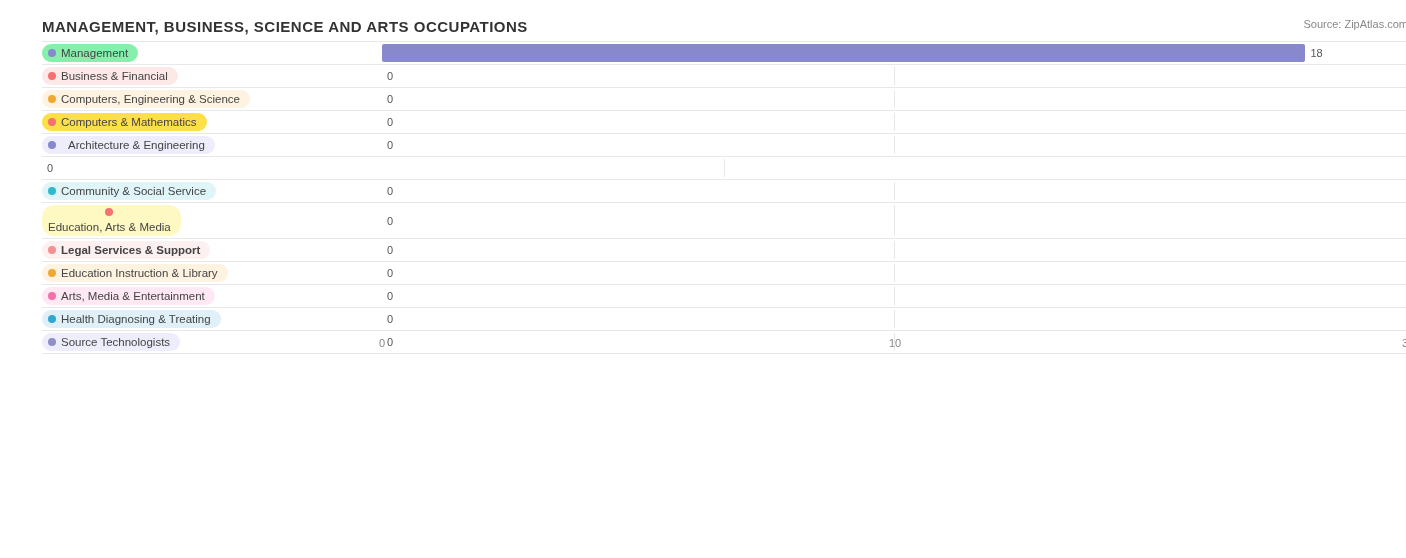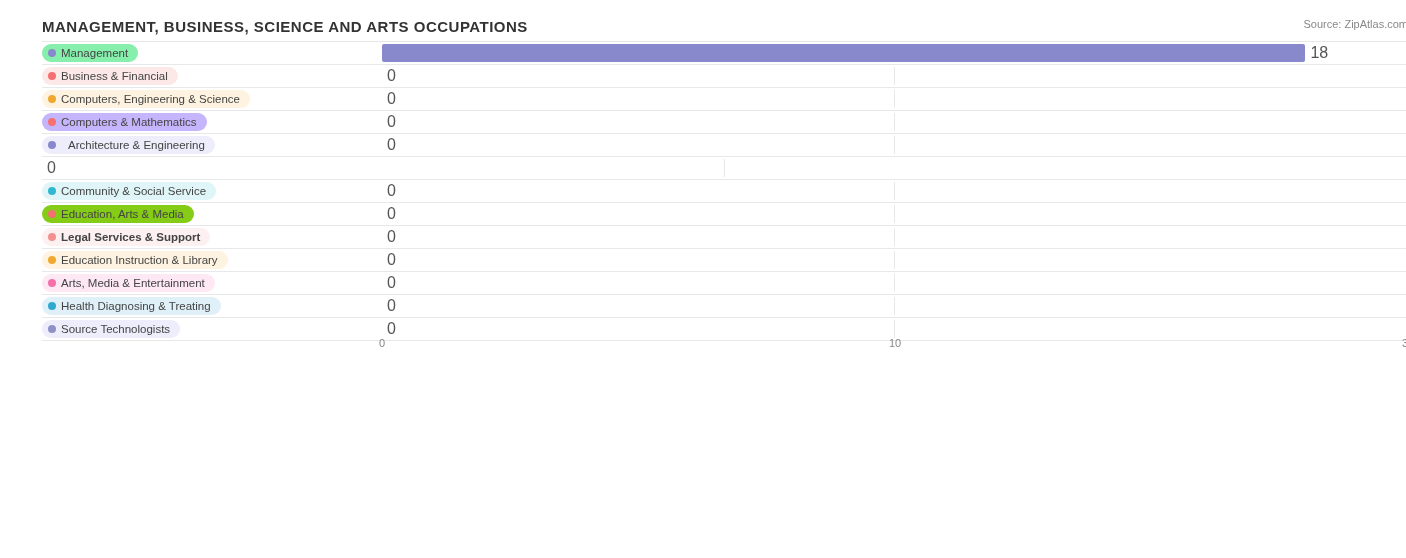--- a/index.html
+++ b/index.html
@@ -86,21 +86,21 @@
       display: flex;
       align-items: center;
     }
     .bar-fill {
       height: 18px;
       border-radius: 2px;
       min-width: 0;
       position: relative;
     }
     .bar-value {
-      font-size: 16px;
+      font-size: 11px;
       color: #555;
       margin-left: 5px;
       white-space: nowrap;
     }
     
     .bar-section::before {
       content: '';
       position: absolute;
       left: 0;
       top: 0;
@@ -140,25 +140,25 @@
     .bar-legal { background: #f5c8c8; }
     .bar-edu-inst { background: #f5c880; }
     .bar-arts-media { background: #f5a0c8; }
     .bar-health-diag { background: #80c8e8; }
     .bar-health-tech { background: #c8c8f5; }
 
     
     .pill-management { background: #86efac; }
     .pill-business { background: #fde8e8; }
     .pill-comp-eng { background: #fef3e0; }
-    .pill-comp-math { background: #c4b5fd; justify-content: flex-end; }
+    .pill-comp-math { background: #fde047; justify-content: flex-end; }
     .pill-arch { background: #ededfb; gap: 12px; }
     .pill-life { background: #e8f5e8; }
     .pill-community { background: #e0f5f8; }
-    .pill-edu-arts { background: #84cc16; }
+    .pill-edu-arts { background: #fef9c3; flex-direction: column; }
     .pill-legal { background: #fdf0f0; font-weight: bold; }
     .pill-edu-inst { background: #fef3e0; }
     .pill-arts-media { background: #fde8f3; text-align: right; }
     .pill-health-diag { background: #e0f0f8; }
     .pill-health-tech { background: #ededfb; }
 
     .dot-management { background: #8888cc; }
     .dot-business { background: #f57070; }
     .dot-comp-eng { background: #f0a830; }
     .dot-comp-math { background: #f57070; }

